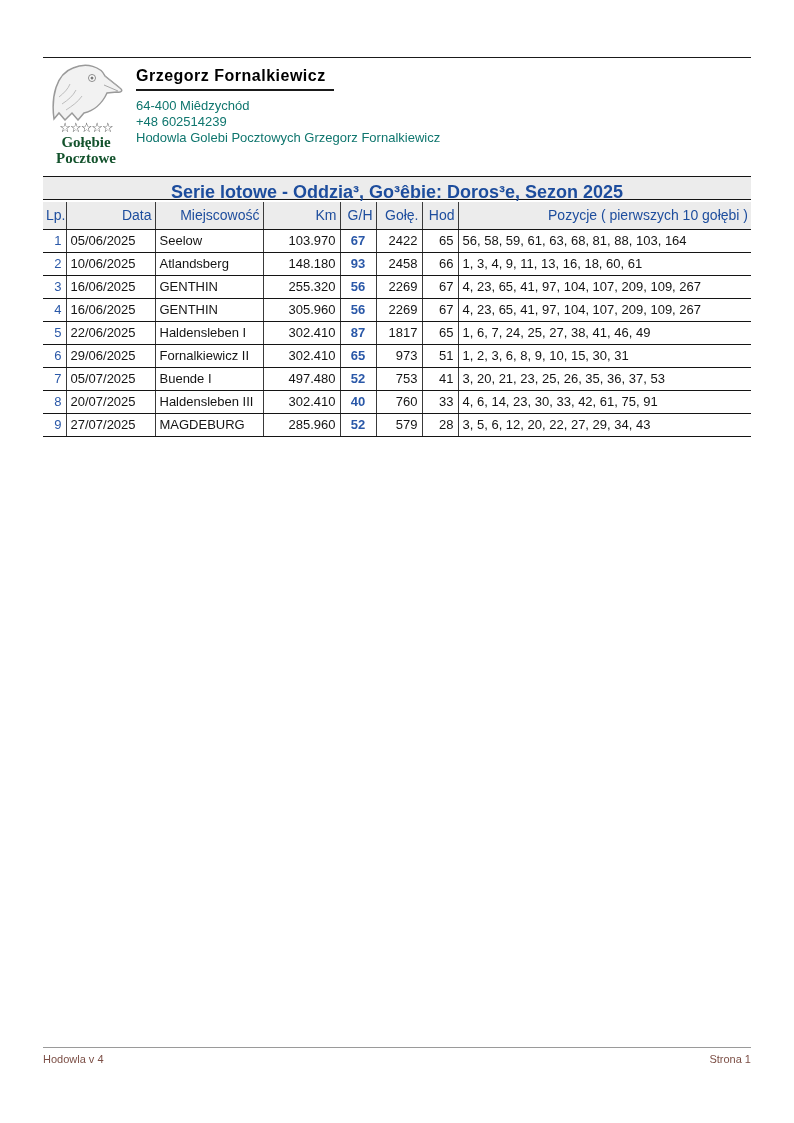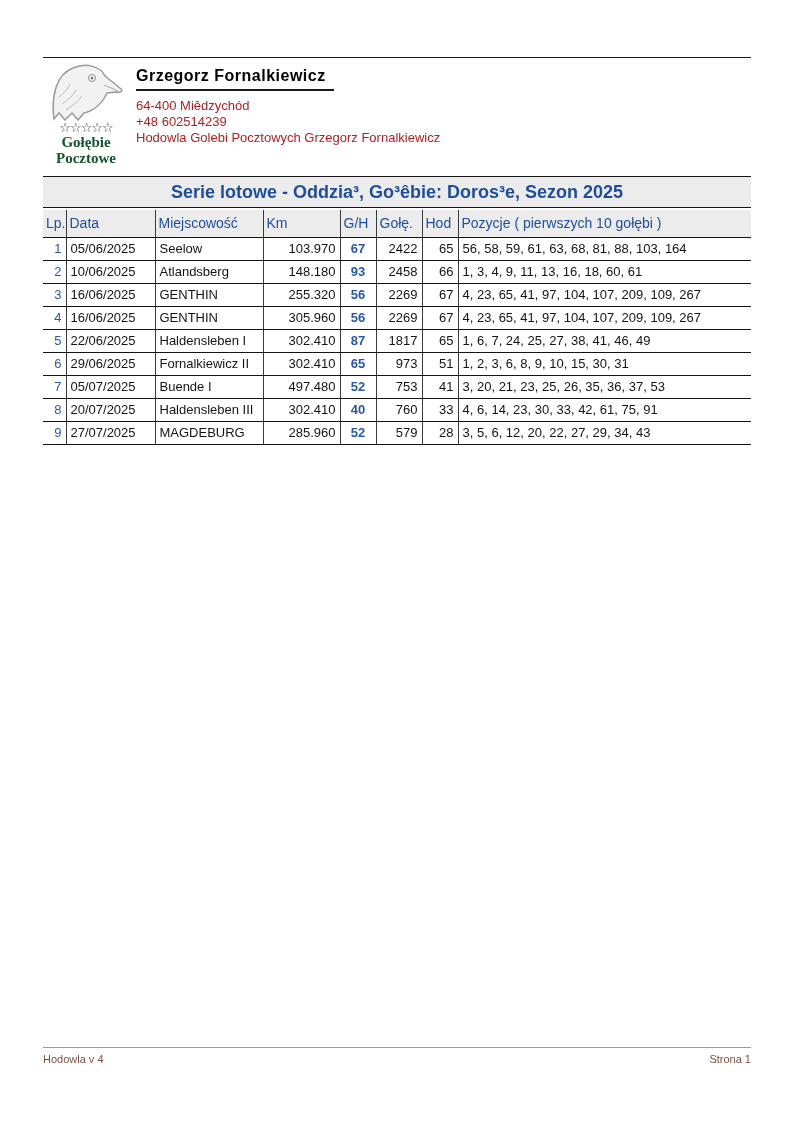--- a/index.html
+++ b/index.html
@@ -16,35 +16,35 @@
   .header { border-top:1px solid #1a1a1a; padding:4px 0 10px 0; display:flex; }
   .logo { width:86px; flex:0 0 86px; text-align:center; padding-top:1px; }
   .logo-stars { font-size:13px; color:#3c3c3c; line-height:12px; margin-top:-3px; letter-spacing:-1px; }
   .logo-text { font-family:"Liberation Serif", serif; font-weight:bold; font-size:15px; color:#14532d; line-height:16px; }
   .owner { padding-left:7px; padding-top:5px; }
   .owner-name {
     display:inline-block; font-size:16px; font-weight:bold; color:#000;
     border-bottom:2px solid #1a1a1a; padding:0 8px 4px 0; margin-bottom:7px;
     letter-spacing:0.5px;
   }
-  .addr { font-size:13px; color:#b91c1c; line-height:16px; }
+  .addr { font-size:13px; color:#0f766e; line-height:16px; }
 
   
   .title-bar {
     background:#ececec; border-top:1px solid #141414; border-bottom:1px solid #141414;
-    height:32px; line-height:31px; text-align:center;
+    height:24px; line-height:31px; text-align:center;
     font-size:18px; font-weight:bold; color:#1d4d9d; margin-bottom:2px;
   }
 
   
   table { width:708px; border-collapse:collapse; table-layout:fixed; }
   th {
     background:#ececec; color:#1d4d9d; font-weight:normal; font-size:14px;
     height:27px; border-bottom:1px solid #141414; border-right:1px solid #3a3a3a;
-    text-align:left; padding:0 3px; white-space:nowrap; overflow:hidden;
+    text-align:right; padding:0 3px; white-space:nowrap; overflow:hidden;
   }
   th:last-child { border-right:none; }
   td {
     font-size:13px; height:23px;
     border-bottom:1px solid #141414; border-right:1px solid #3a3a3a;
     padding:0 4px; white-space:nowrap; overflow:hidden; background:#fff;
   }
   td:last-child { border-right:none; }
   .c-lp   { text-align:right; color:#2a58a8; }
   .c-km   { text-align:right; }

